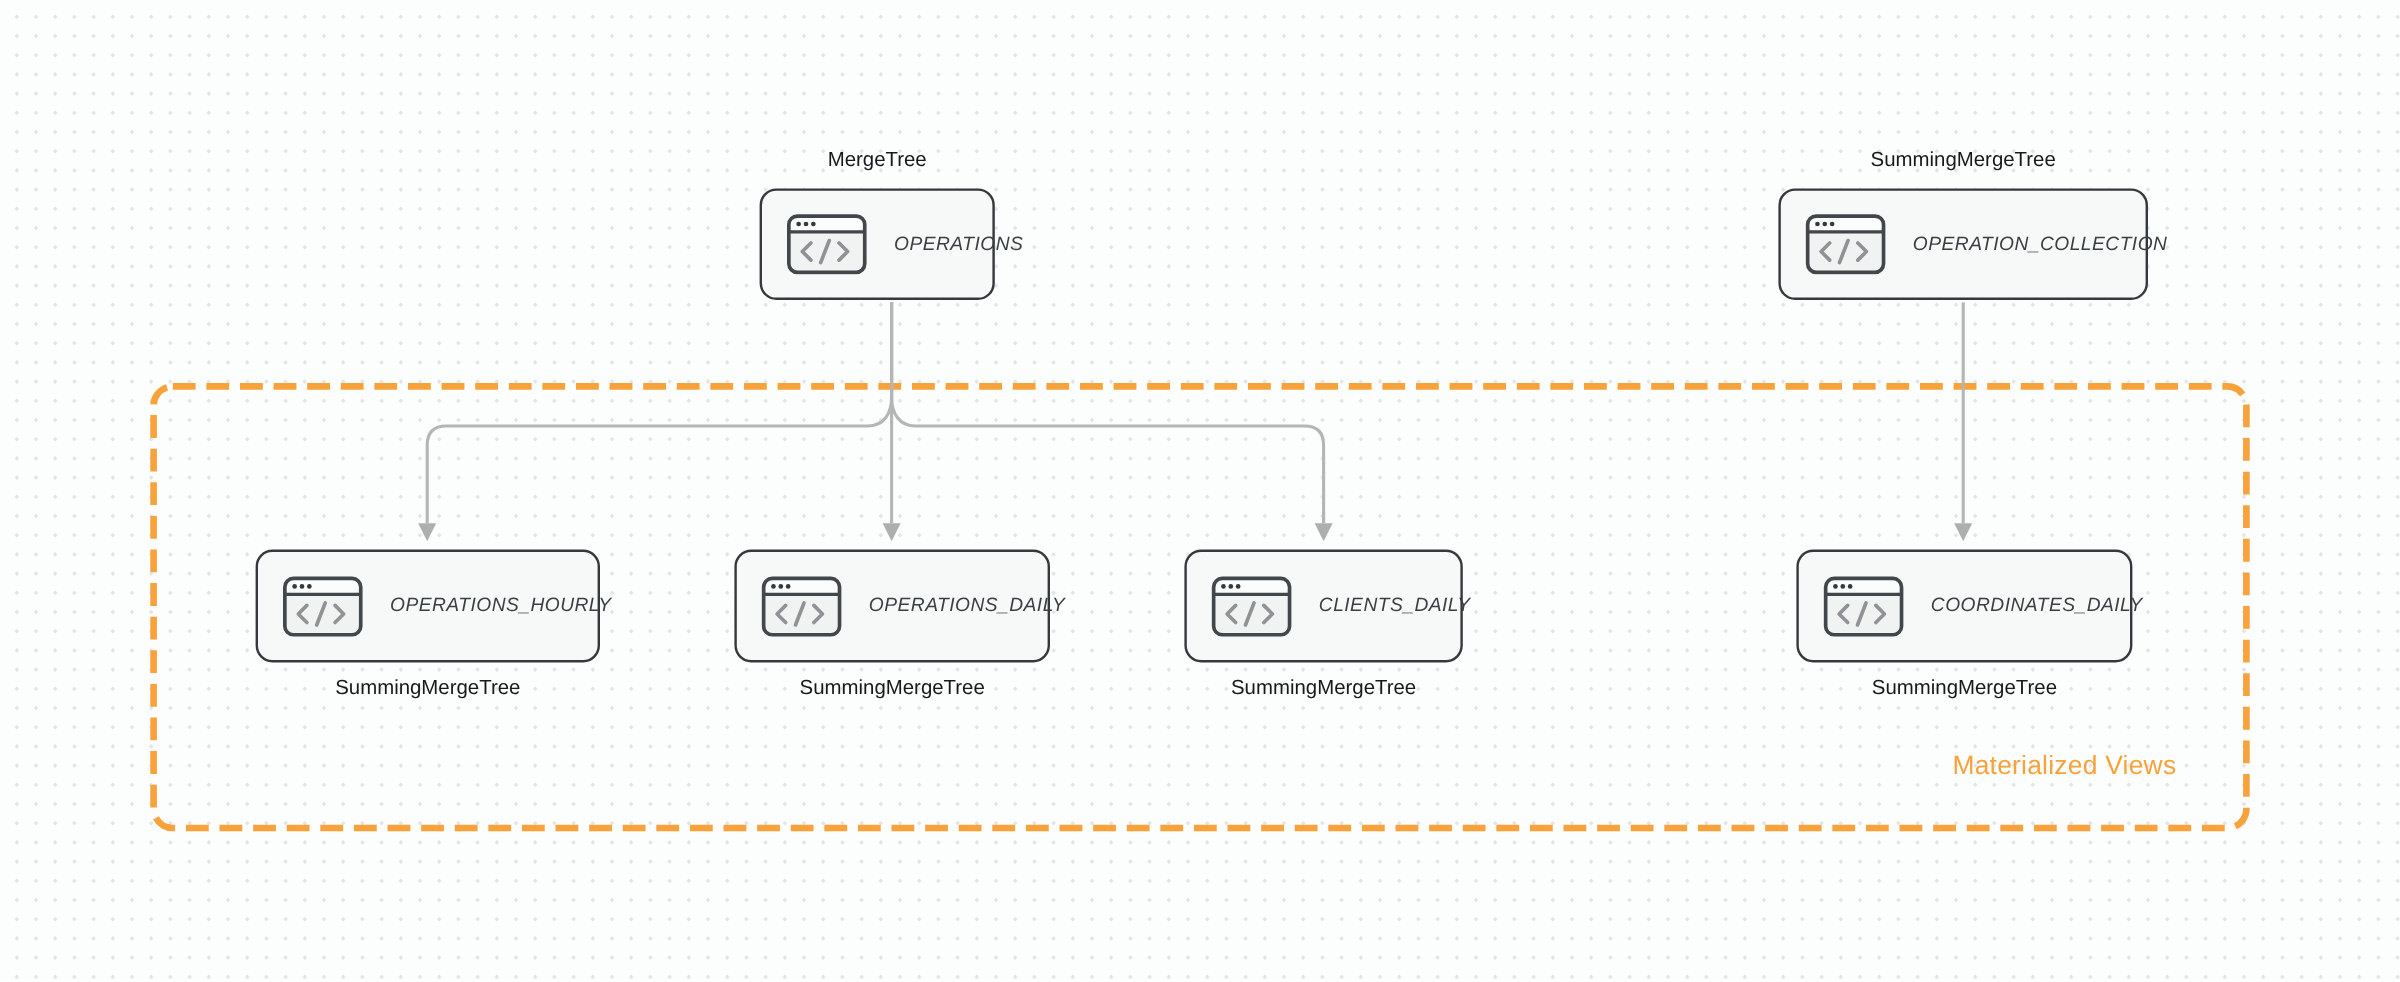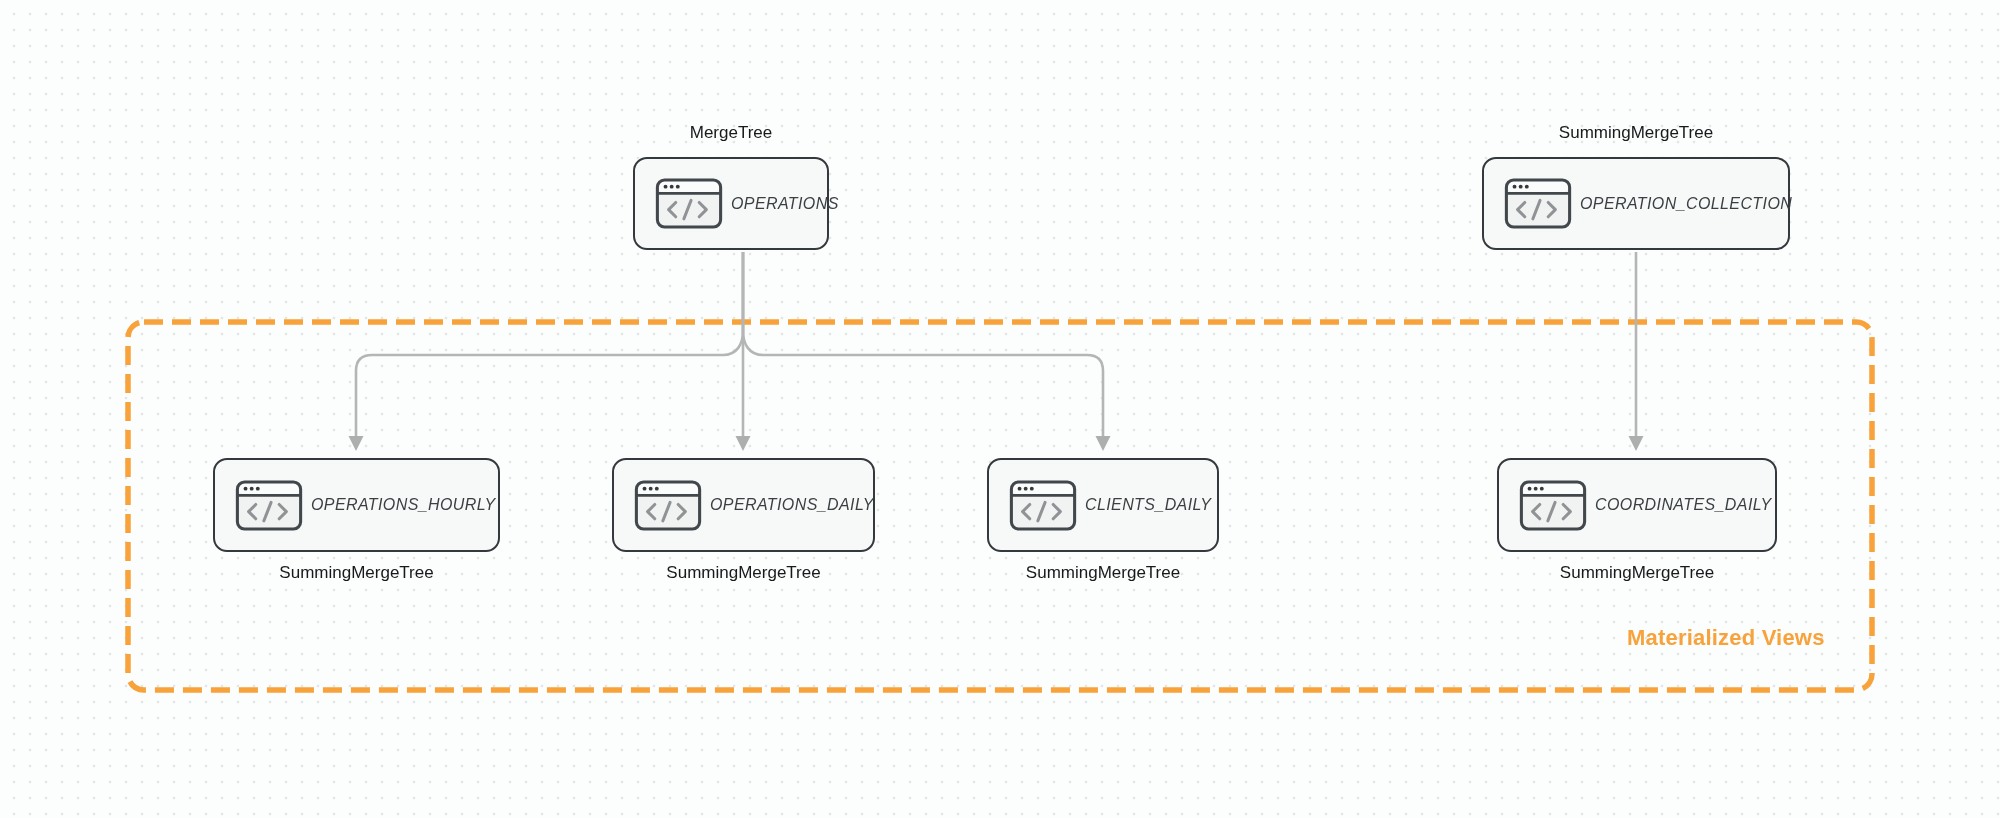--- a/index.html
+++ b/index.html
@@ -35,32 +35,32 @@
     stroke: #B4B6B6;
     stroke-width: 2.6;
     stroke-linecap: butt;
   }
   .edge polygon { fill: #ADAFAF; stroke: none; }
   .mv-label {
     position: absolute;
     left: 1627px;
     top: 625px;
     font-size: 22px;
-    font-weight: 700;
+    font-weight: 400;
     letter-spacing: 0.2px;
     color: #F7A23B;
     white-space: nowrap;
   }
   .node { position: absolute; }
   .card {
     position: absolute;
     left: 0; top: 0; right: 0; bottom: 0;
     display: flex;
     align-items: center;
-    gap: 8px;
+    gap: 22px;
     padding-left: 20px;
     box-sizing: border-box;
     background: #F7F9F8;
     border: 2.6px solid #34393D;
     border-radius: 14px;
   }
   .engine-label {
     position: absolute;
     left: -100px; right: -100px;
     text-align: center;

